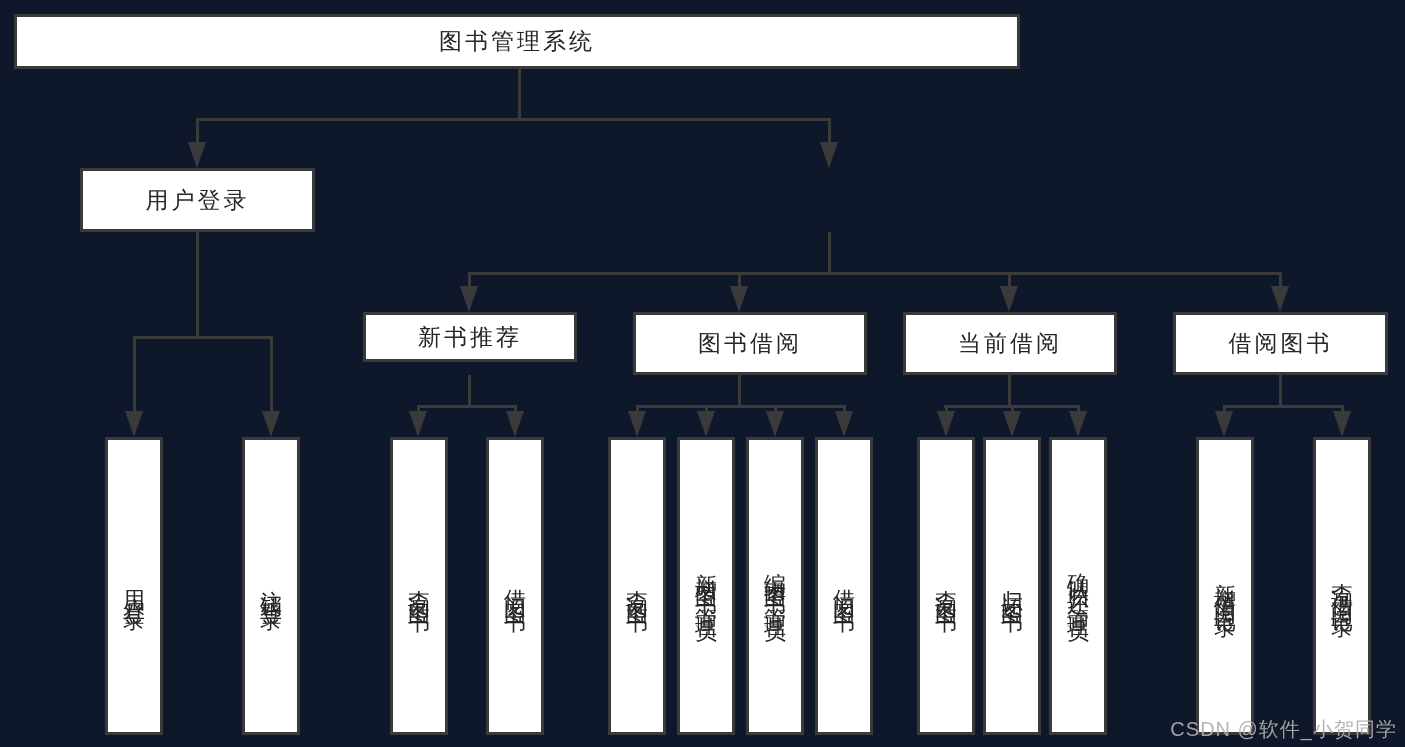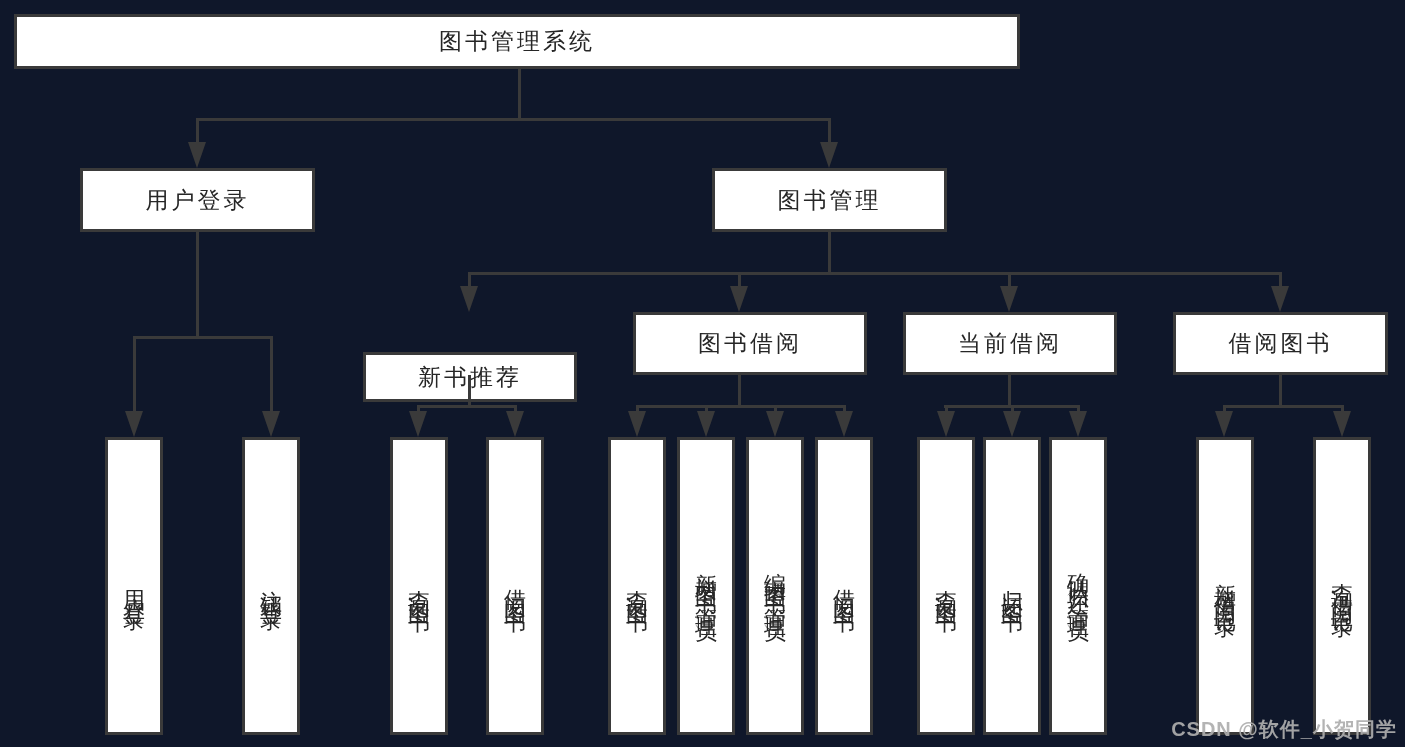--- a/index.html
+++ b/index.html
@@ -37,21 +37,21 @@
   .hline{position:absolute;height:3px;background:#3a3a3a;}
   .arrow{
     position:absolute;width:0;height:0;
     border-left:9px solid transparent;
     border-right:9px solid transparent;
     border-top:26px solid #3a3a3a;
   }
   .watermark{
     position:absolute;right:8px;bottom:4px;
     font-size:20px;color:#aeaeae;opacity:.92;
-    letter-spacing:1px;white-space:nowrap;z-index:5;font-weight:bold;
+    letter-spacing:1px;white-space:nowrap;z-index:5;
   }
 </style>
 </head>
 <body>
 
 <div id="canvas">
 
   <div class="hbox" style="left:14px;top:14px;width:1006px;height:55px;">
     <span>图书管理系统</span>
   </div>
@@ -59,44 +59,41 @@
   <div class="vline" style="left:518px;top:69px;height:51px;"></div>
   <div class="hline" style="left:196px;top:118px;width:635px;"></div>
   <div class="vline" style="left:196px;top:119px;height:26px;"></div>
   <div class="arrow" style="left:188px;top:142px;"></div>
   <div class="vline" style="left:828px;top:119px;height:26px;"></div>
   <div class="arrow" style="left:820px;top:142px;"></div>
 
   <div class="hbox" style="left:80px;top:168px;width:235px;height:64px;">
     <span>用户登录</span>
   </div>
-  <div class="hbox" style="left:712px;top:168px;width:235px;height:64px;">
-    <span>图书管理</span>
-  </div>
 
   <div class="vline" style="left:196px;top:232px;height:107px;"></div>
   <div class="hline" style="left:133px;top:336px;width:140px;"></div>
   <div class="vline" style="left:133px;top:336px;height:79px;"></div>
   <div class="arrow" style="left:125px;top:411px;"></div>
   <div class="vline" style="left:270px;top:336px;height:79px;"></div>
   <div class="arrow" style="left:262px;top:411px;"></div>
 
   <div class="vline" style="left:828px;top:232px;height:41px;"></div>
   <div class="hline" style="left:468px;top:272px;width:814px;"></div>
 
   <div class="vline" style="left:468px;top:274px;height:16px;"></div>
   <div class="arrow" style="left:460px;top:286px;"></div>
   <div class="vline" style="left:738px;top:274px;height:16px;"></div>
   <div class="arrow" style="left:730px;top:286px;"></div>
   <div class="vline" style="left:1008px;top:274px;height:16px;"></div>
   <div class="arrow" style="left:1000px;top:286px;"></div>
   <div class="vline" style="left:1279px;top:274px;height:16px;"></div>
   <div class="arrow" style="left:1271px;top:286px;"></div>
 
-  <div class="hbox" style="left:363px;top:312px;width:214px;height:50px;margin-top:40px;">
+  <div class="hbox" style="left:363px;top:312px;width:214px;height:50px;">
     <span>新书推荐</span>
   </div>
   <div class="hbox" style="left:633px;top:312px;width:234px;height:63px;">
     <span>图书借阅</span>
   </div>
   <div class="hbox" style="left:903px;top:312px;width:214px;height:63px;">
     <span>当前借阅</span>
   </div>
   <div class="hbox" style="left:1173px;top:312px;width:215px;height:63px;">
     <span>借阅图书</span>

